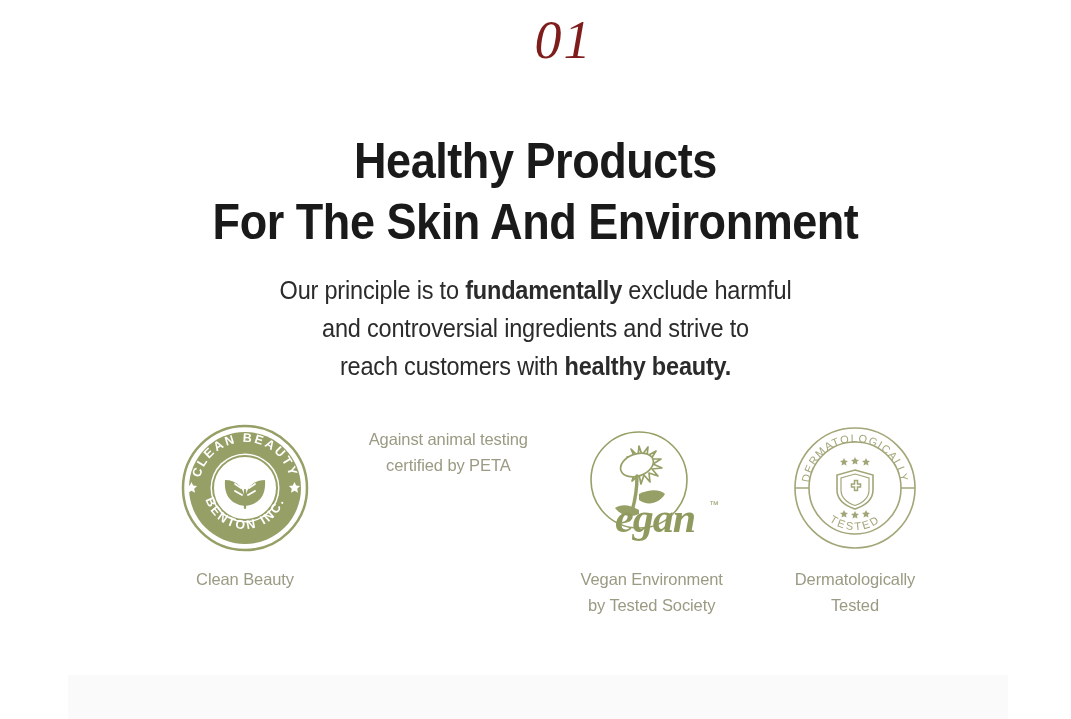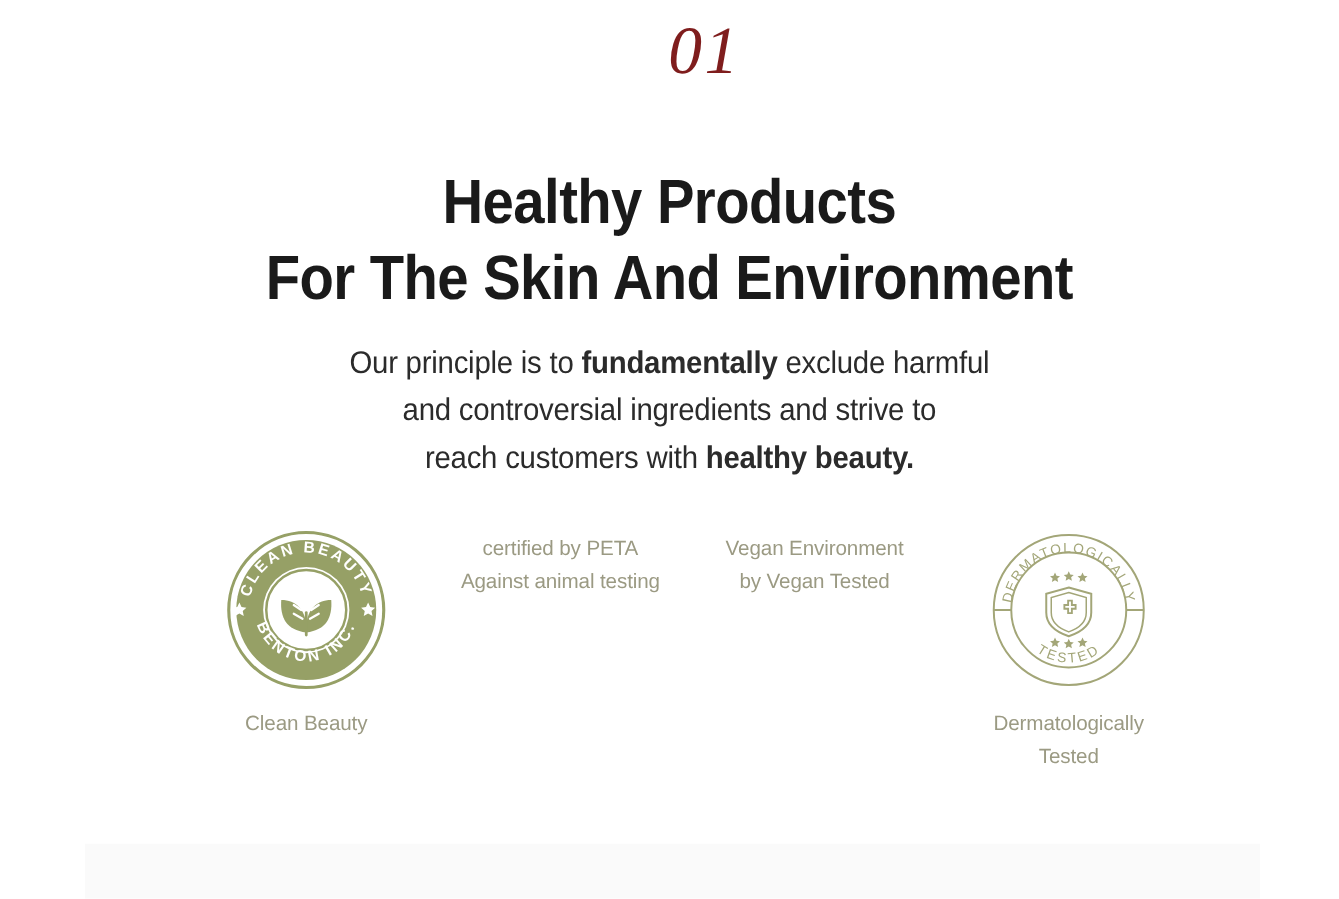--- a/index.html
+++ b/index.html
@@ -163,29 +163,49 @@
           </g>
         </svg>
       </div>
       <div class="badge-caption">
         <span class="line">Clean Beauty</span>
       </div>
     </div>
 
     <div class="badge">
       <div class="badge-caption">
+        <span class="line">Against animal testing</span>
         <span class="line">certified by PETA</span>
-        <span class="line">Against animal testing</span>
-      </div>
-    </div>
-
-    <div class="badge">
+      </div>
+    </div>
+
+    <div class="badge">
+      <div class="badge-art">
+        <svg width="150" height="128" viewBox="0 0 150 128" aria-hidden="true">
+
+          <circle cx="62" cy="56" r="48" fill="none" stroke="#96a066" stroke-width="1.6"></circle>
+
+          <g fill="none" stroke="#96a066" stroke-width="1.7" stroke-linejoin="round">
+            <path d="M44,33 l-8,-6 8,1 -4,-9 7,7 1,-10 3,9 6,-8 -1,9 9,-5 -5,8 10,0 -8,5
+                     9,4 -10,1 6,7 -9,-3 1,9 -6,-7 -3,9 -2,-9 -7,6 3,-9 -9,2 7,-6 -9,-3 z" transform="translate(14,6)"></path>
+          </g>
+          <ellipse cx="60" cy="41" rx="17" ry="11" transform="rotate(-20 60 41)" fill="#ffffff" stroke="#96a066" stroke-width="1.7"></ellipse>
+
+          <path d="M60,52 C60,66 58,80 52,96" fill="none" stroke="#96a066" stroke-width="3.4" stroke-linecap="round"></path>
+
+          <path d="M62,70 C74,64 84,66 88,70 C82,80 70,82 62,76 Z" fill="#96a066"></path>
+          <path d="M62,86 C52,80 44,80 38,84 C44,92 54,94 62,90 Z" fill="#96a066"></path>
+
+          <text x="78" y="108" text-anchor="middle" font-family="'Liberation Serif', serif" font-style="italic" font-weight="700" font-size="42" fill="#8f9a5e" letter-spacing="-1">egan</text>
+          <text x="142" y="84" text-anchor="end" font-family="'Liberation Sans', sans-serif" font-size="10" fill="#96a066">™</text>
+        </svg>
+      </div>
       <div class="badge-caption">
         <span class="line">Vegan Environment</span>
-        <span class="line">by Vegan Tested</span>
+        <span class="line">by Tested Society</span>
       </div>
     </div>
 
     <div class="badge">
       <div class="badge-art">
         <svg width="132" height="132" viewBox="0 0 132 132" aria-hidden="true">
           <defs>
             <path id="dtTop" d="M 20,66 A 46,46 0 0 1 112,66"></path>
             <path id="dtBot" d="M 24,66 A 42,42 0 0 0 108,66"></path>
           </defs>

